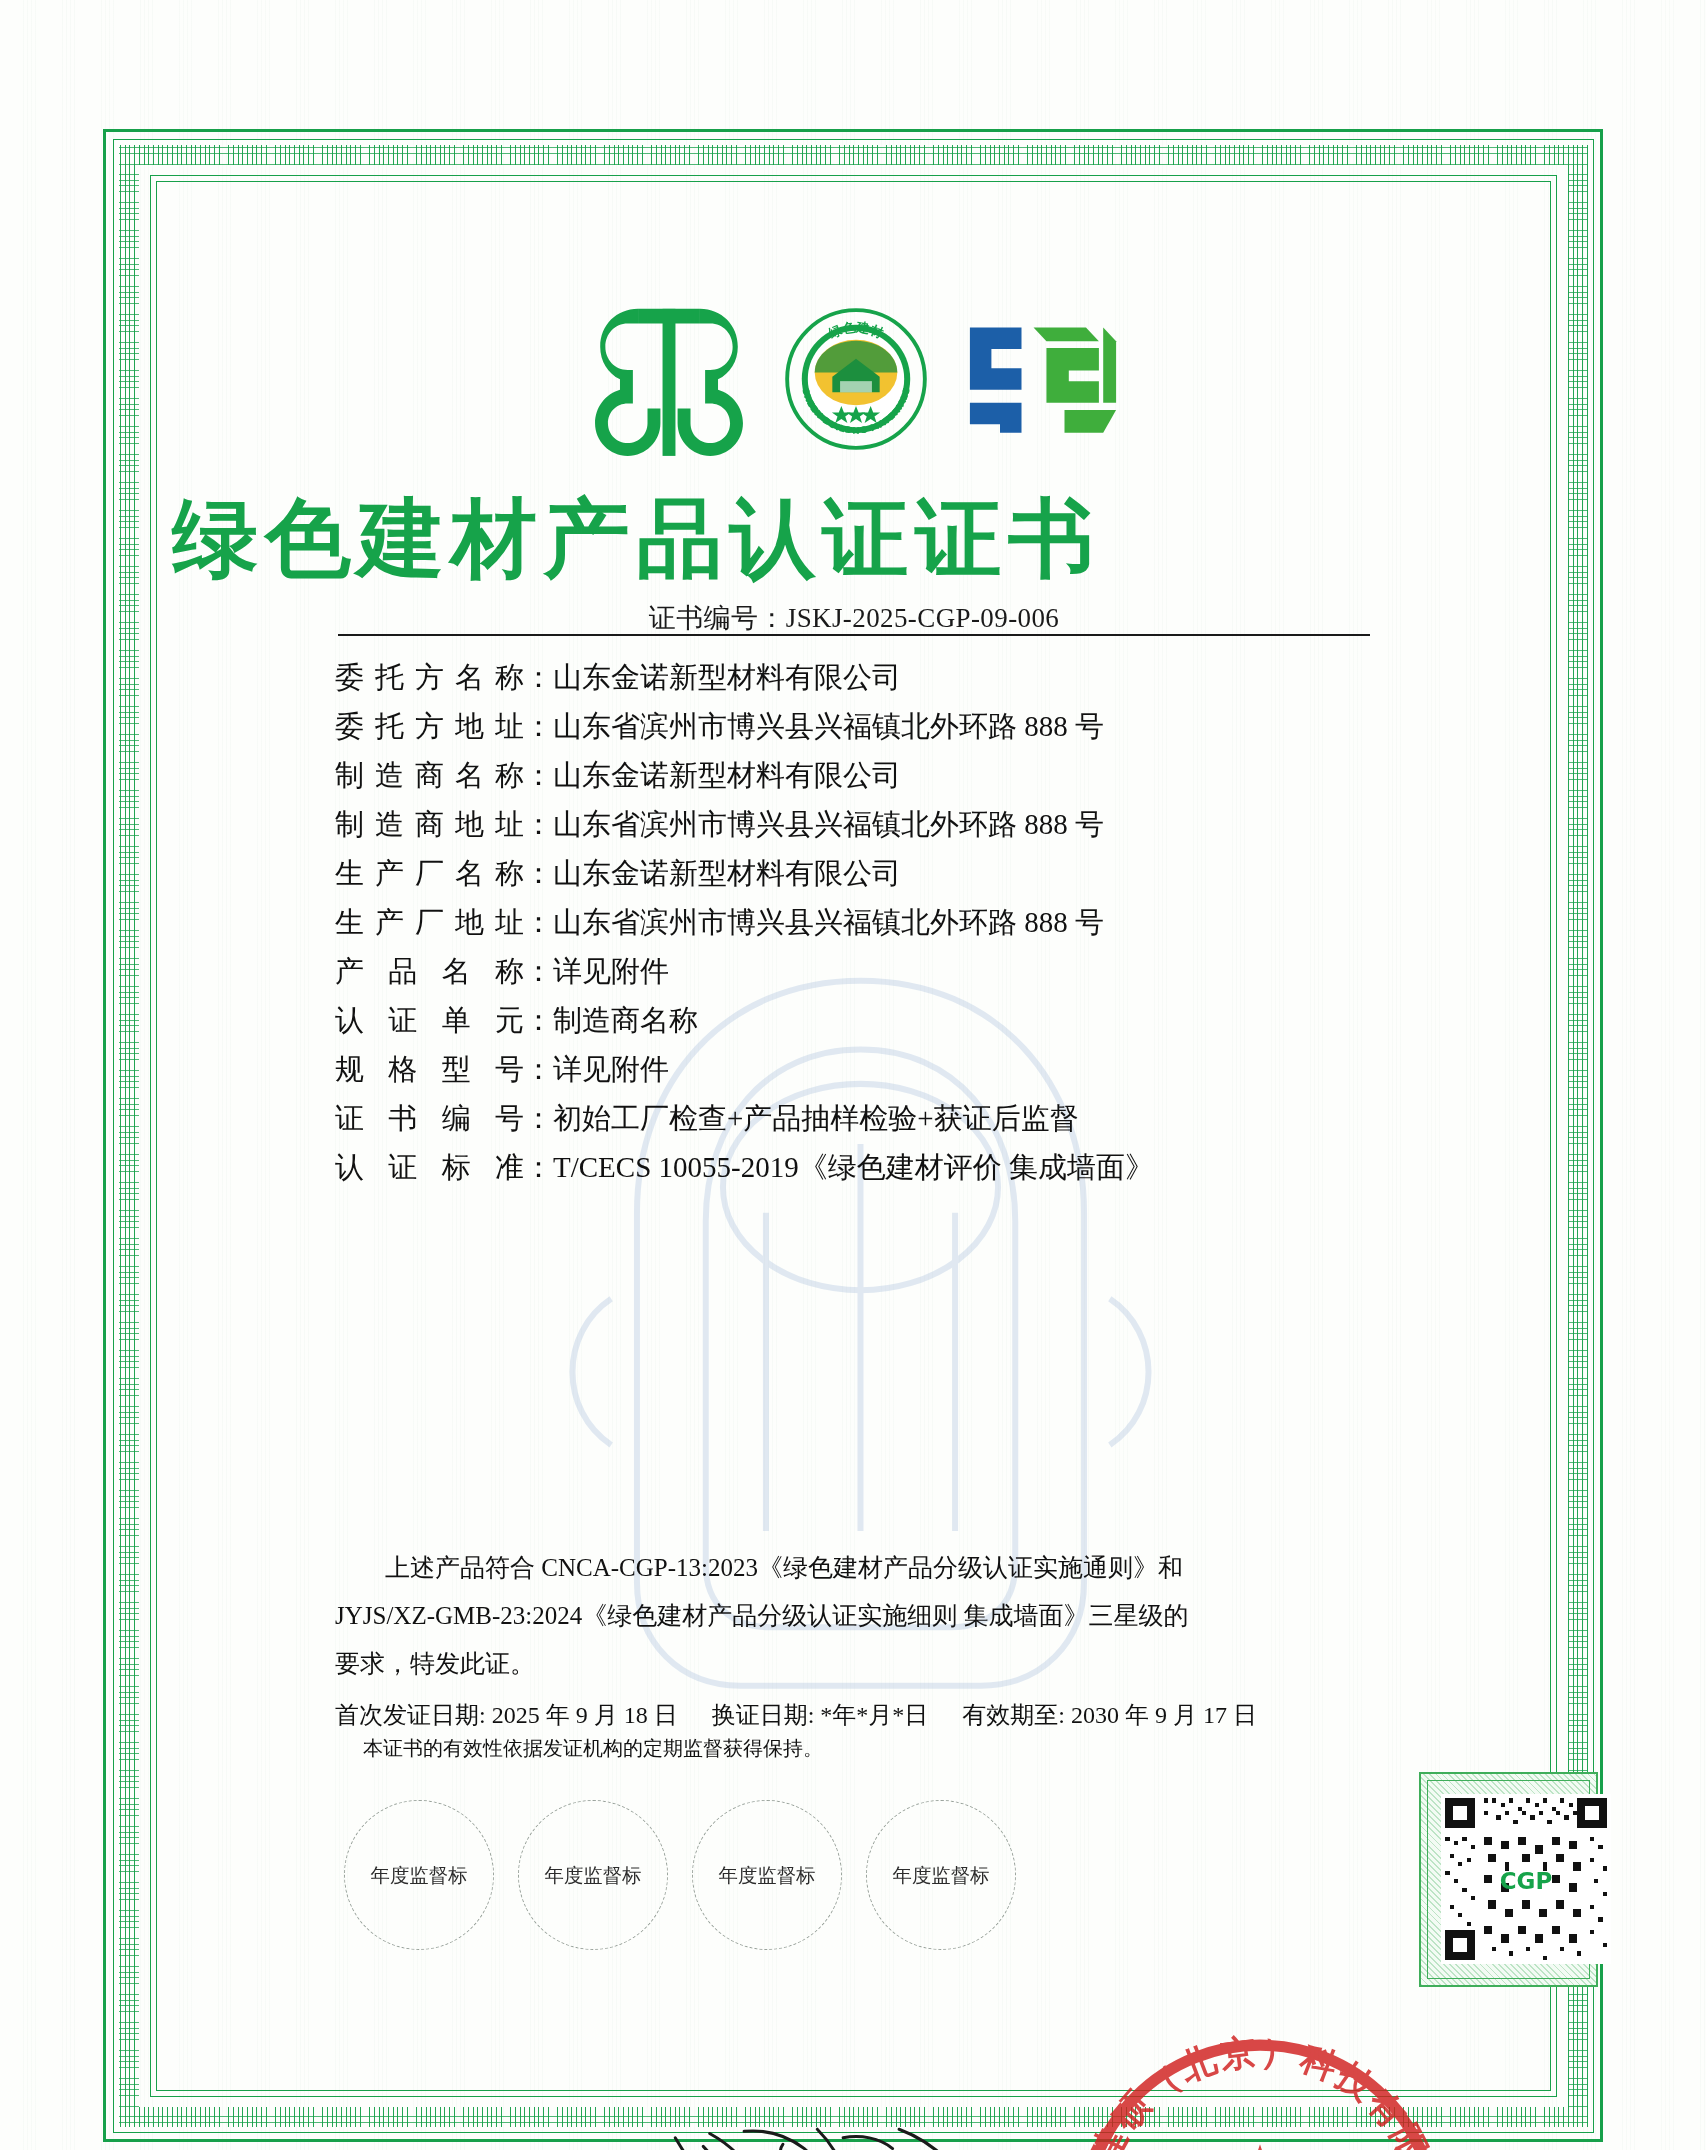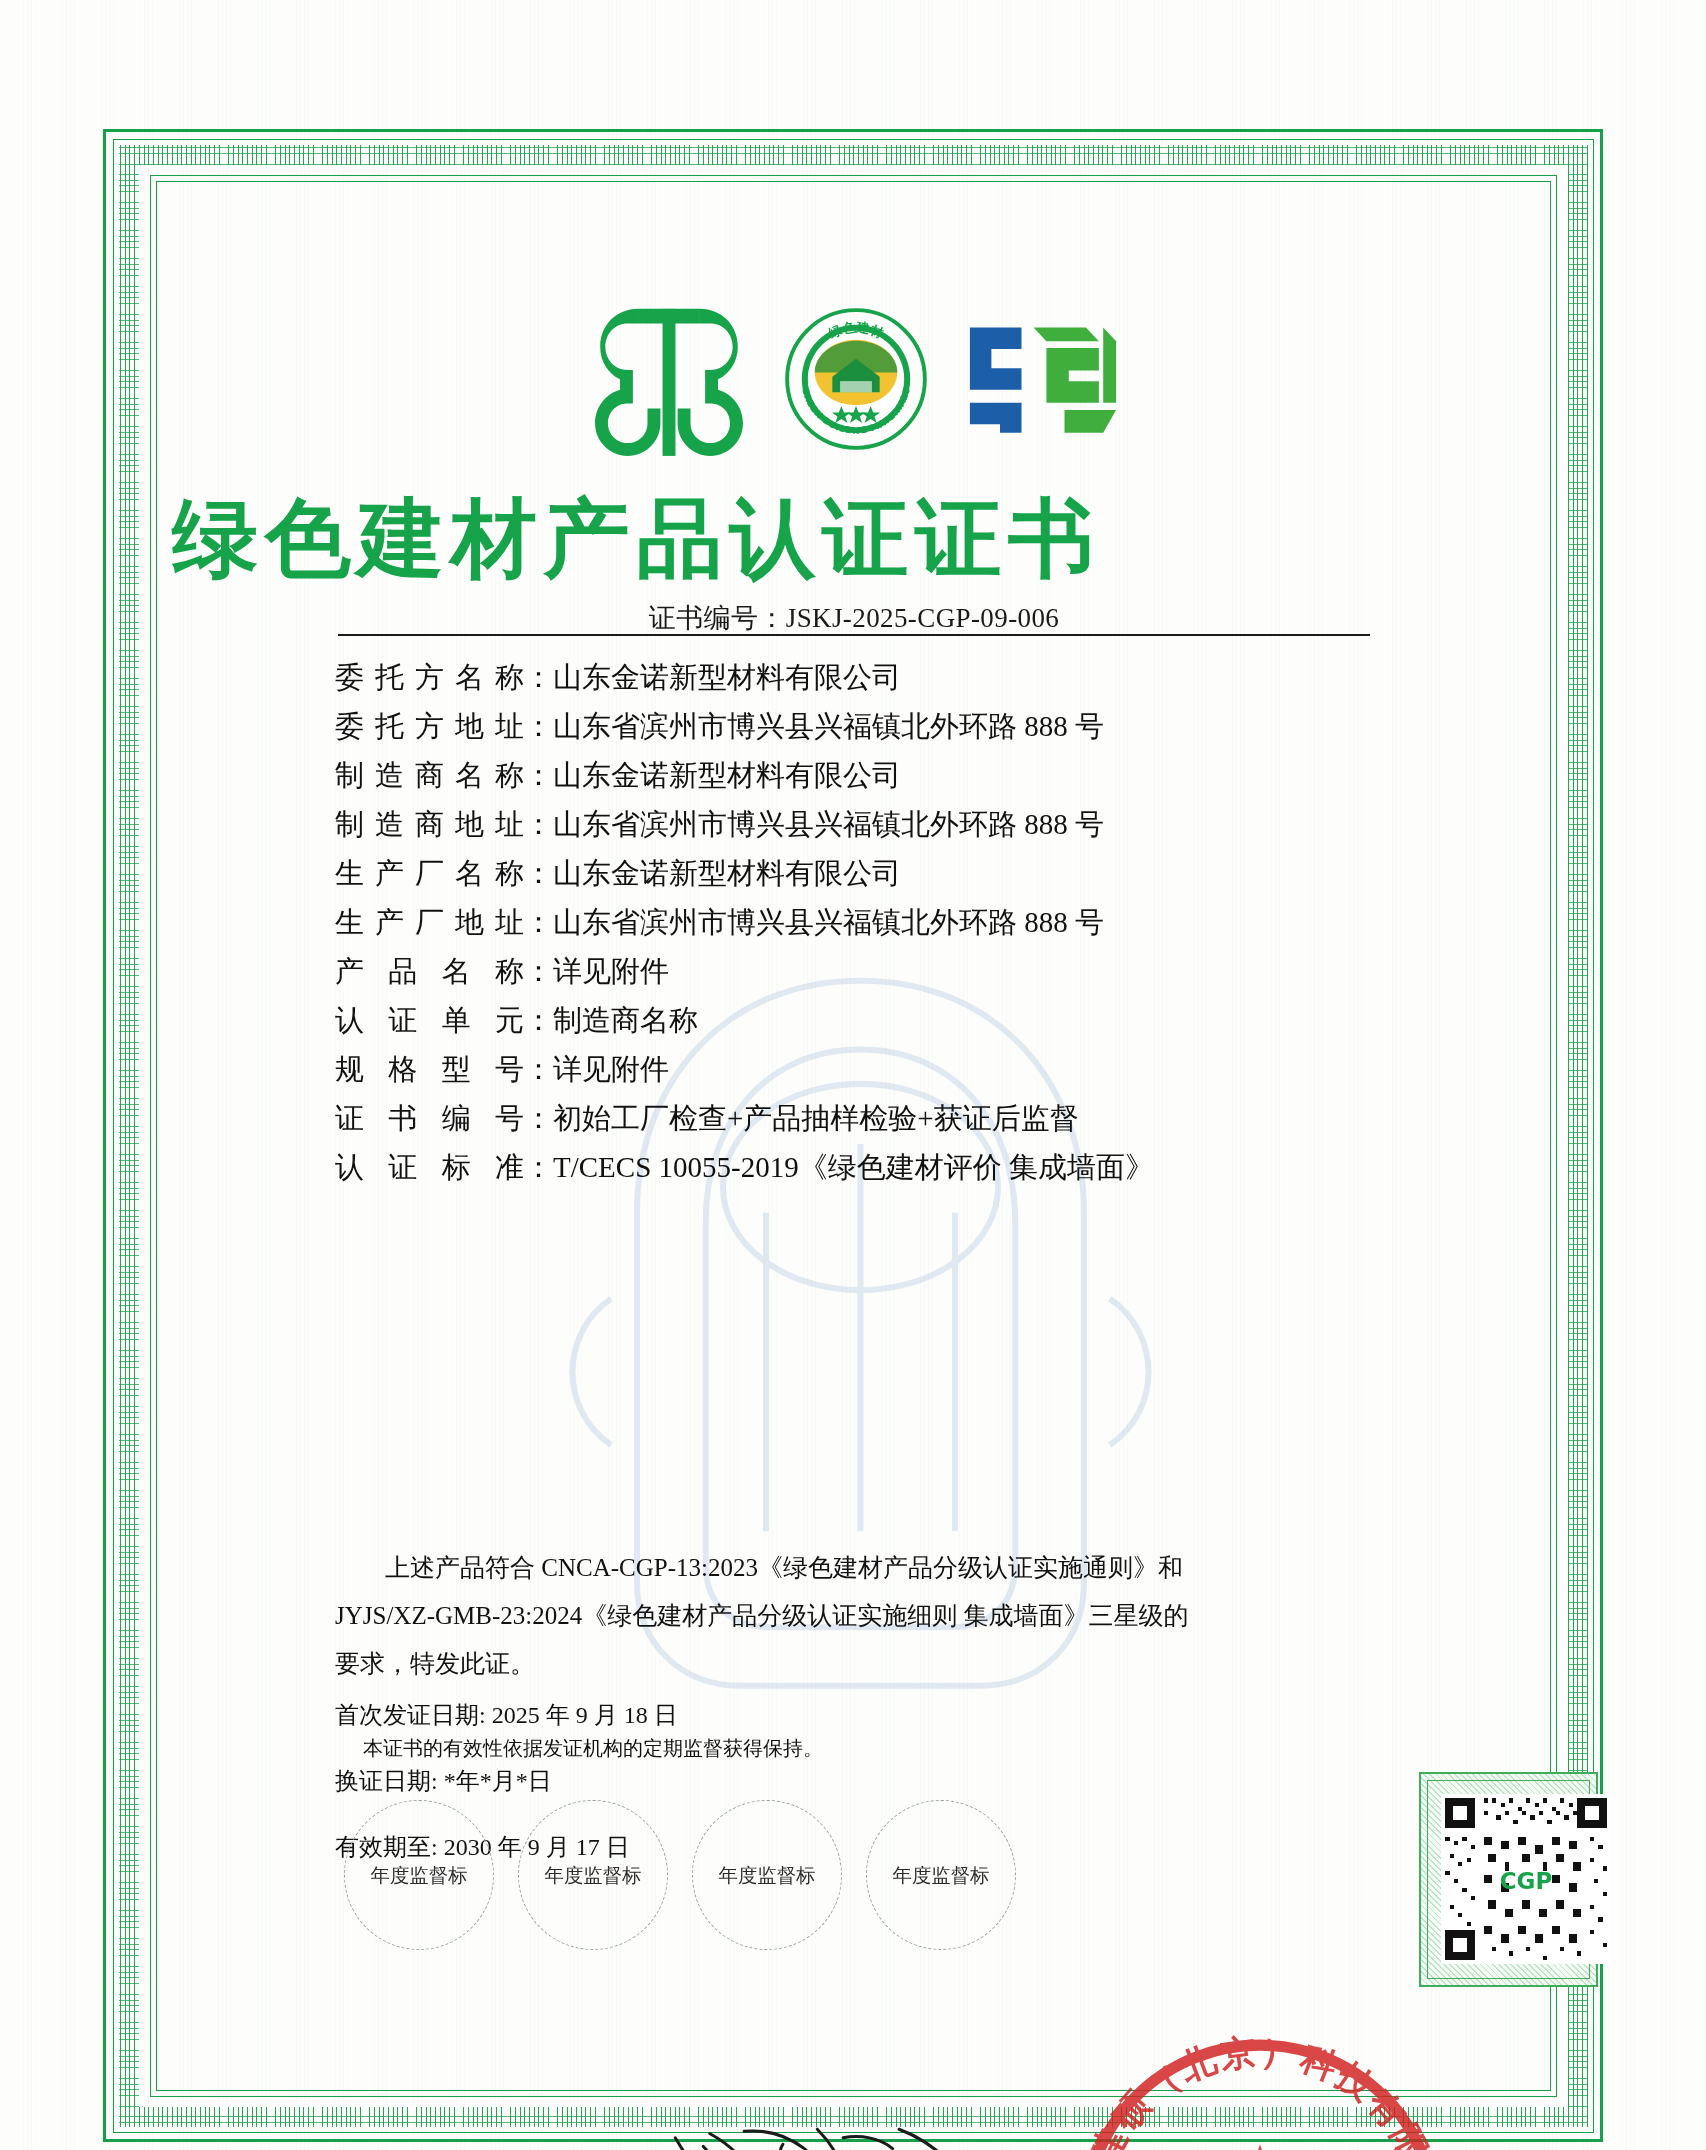--- a/index.html
+++ b/index.html
@@ -196,21 +196,20 @@
   
   .dates {
     position: absolute;
     left: 163px; top: 1510px;
     width: 1101px;
     font-size: 24px;
     color: #111111;
     white-space: nowrap;
     display: flex;
     gap: 34px;
-    flex-direction: column;
   }
   .validity-note {
     position: absolute;
     left: 191px; top: 1546px;
     width: 1075px;
     font-size: 20px;
     color: #111111;
   }
 
   

